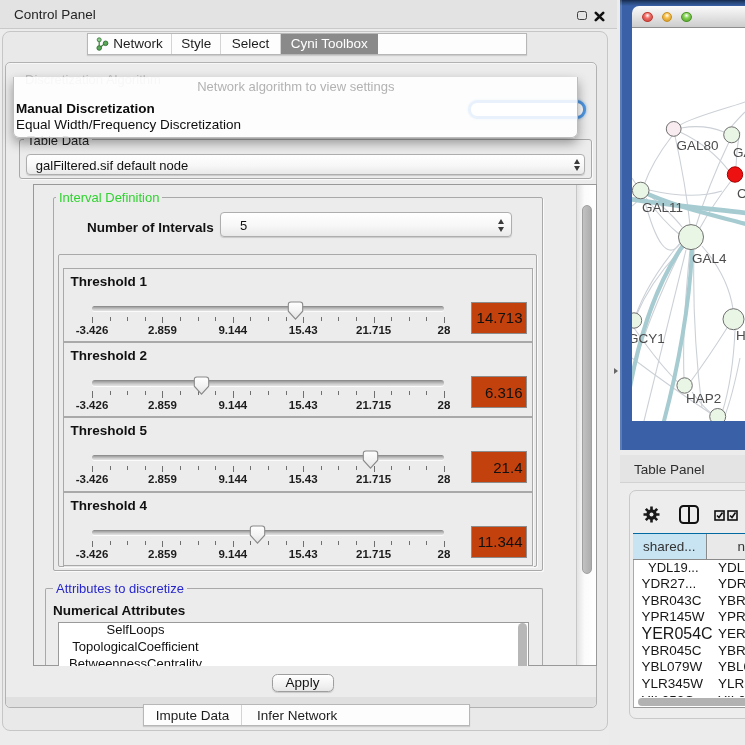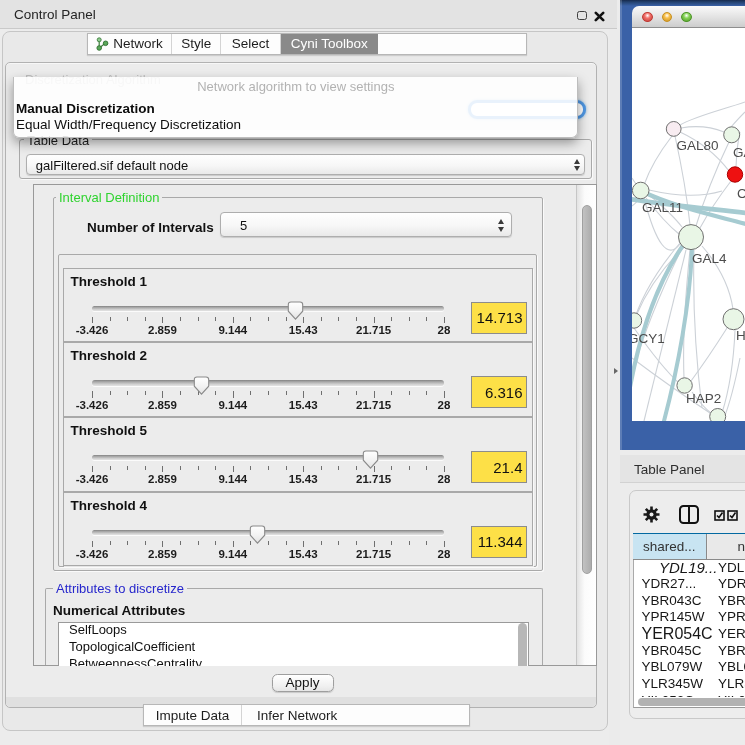--- a/index.html
+++ b/index.html
@@ -20,21 +20,21 @@
 .up{border-bottom:5px solid #3a3a3a;}
 .dn{border-top:5px solid #3a3a3a;}
 .thpanel{position:absolute;border:1px solid #a9a9a9;background:#ececec;box-shadow:1px 1px 0 rgba(255,255,255,.7);}
 .thlabel{position:absolute;left:7px;top:5px;font-size:13.5px;font-weight:bold;color:#111;}
 .track{position:absolute;height:5.5px;border-radius:3px;
  background:linear-gradient(180deg,#828282 0%,#a8a8a8 30%,#cfcfcf 70%,#e4e4e4 100%);
  box-shadow:0 1px 0 rgba(255,255,255,.8);}
 .ticksmin{position:absolute;height:4px;background:repeating-linear-gradient(90deg,#6f6f6f 0px,#6f6f6f 1px,transparent 1px,transparent 17.6px);}
 .ticksmaj{position:absolute;height:6.5px;background:repeating-linear-gradient(90deg,#6f6f6f 0px,#6f6f6f 1px,transparent 1px,transparent 70.4px);}
 .slab{position:absolute;transform:translateX(-50%);font-size:11.5px;font-weight:bold;color:#1c1c1c;white-space:nowrap;}
-.tfield{position:absolute;background:#fde047;border:1px solid #8c8c8c;font-size:15px;color:#111;
+.tfield{position:absolute;background:#c2410c;border:1px solid #8c8c8c;font-size:15px;color:#111;
  padding-right:4px;display:flex;align-items:center;justify-content:flex-end;}
 .bluet{color:#2626cc;}
 svg{display:block;}
 </style></head><body>
 <div id="root">
 
 <div class="abs" style="left:0;top:0;width:617px;height:28.5px;background:#e3e3e3;border-bottom:1px solid #c9c9c9;"></div>
 <div class="abs" style="left:14px;top:7px;font-size:13.5px;color:#252525;">Control Panel</div>
 <div class="abs" style="left:577px;top:10.5px;width:10px;height:9.5px;border:1.6px solid #3e3e3e;border-radius:2.5px;"></div>
 <svg class="abs" style="left:593.5px;top:11px;" width="11" height="11" viewBox="0 0 11 11">
@@ -182,21 +182,21 @@
           </linearGradient>
         </defs>
   <path d="M4 1 L13 1 Q15.7 1 15.7 3.7 L15.7 10.2 L8.5 18.2 L1.3 10.2 L1.3 3.7 Q1.3 1 4 1 Z" fill="url(#g4)" stroke="#8a8a8a" stroke-width="1.1"></path>
       </svg>
  <div class="tfield" style="left:407.9px;top:33.2px;width:56px;height:32px;">11.344</div>
 </div>
 
 <div class="abs" style="left:44.5px;top:588px;width:498.5px;height:77px;border:1px solid #a9a9a9;border-bottom:none;border-radius:2px 2px 0 0;"></div>
 <div class="gtitle" style="left:53px;top:581.5px;"><span class="bluet">Attributes to discretize</span></div>
 <div class="abs" style="left:53px;top:602.5px;font-size:13.5px;font-weight:bold;color:#111;">Numerical Attributes</div>
-<div class="abs" style="left:58px;top:621.5px;width:470.5px;height:44px;background:#fff;border:1px solid #9a9a9a;border-bottom:none;overflow:hidden;">
+<div class="abs" style="left:58px;top:621.5px;width:470.5px;height:44px;background:#fff;border:1px solid #9a9a9a;border-bottom:none;overflow:hidden;text-align:center;">
  <div style="position:absolute;left:10px;top:-2px;font-size:13px;color:#111;line-height:17px;">SelfLoops<br>TopologicalCoefficient<br>BetweennessCentrality</div>
  <div style="position:absolute;right:1px;top:0.5px;width:9px;height:60px;background:#b7b7b7;border-radius:4.5px;"></div>
 </div>
 
 <div class="abs" style="left:271.5px;top:673.5px;width:62px;height:18.5px;border:1px solid #9e9e9e;border-radius:5.5px;
  background:linear-gradient(180deg,#ffffff,#f0f0f0 70%,#e6e6e6);display:flex;align-items:center;justify-content:center;
  font-size:13.5px;color:#141414;box-shadow:0 1px 1px rgba(0,0,0,.15);">Apply</div>
 <div class="tabbar" style="left:143.3px;top:704px;width:326.7px;height:22px;">
  <div class="tab" style="width:97.4px;">Impute Data</div>
  <div class="tab" style="width:111.1px;">Infer Network</div>
@@ -305,21 +305,21 @@
 
 <div class="abs" style="left:633px;top:532.5px;width:128px;height:27px;border-top:1px solid #0369a1;border-bottom:1px solid #8a8a8a;">
  <div style="position:absolute;left:0;top:0;width:73.5px;height:100%;background:#c8e4f2;border-right:1px solid #8a8a8a;
   display:flex;align-items:center;justify-content:center;font-size:13.5px;color:#333;">shared...</div>
  <div style="position:absolute;left:74.5px;top:0;right:0;height:100%;background:#e9e9e9;
   display:flex;align-items:center;font-size:13.5px;color:#333;">
         <span style="margin-left:30px;">na</span>
       </div>
 </div>
 <div class="abs" style="left:633px;top:559.5px;width:112px;height:137.5px;background:#fff;border-left:1px solid #aaa;overflow:hidden;">
- <div style="position:absolute;left:25px;top:0.0px;font-size:15px;color:#171717;line-height:16.6px;font-style:italic;">YDL19...</div>
+ <div style="position:absolute;left:14px;top:0.0px;font-size:13px;color:#171717;line-height:16.6px;">YDL19...</div>
  <div style="position:absolute;left:83.9px;top:0.0px;font-size:13.5px;color:#171717;line-height:16.6px;">YDL1</div>
  <div style="position:absolute;left:7.5px;top:16.6px;font-size:13.5px;color:#171717;line-height:16.6px;">YDR27...</div>
  <div style="position:absolute;left:83.9px;top:16.6px;font-size:13.5px;color:#171717;line-height:16.6px;">YDR2</div>
  <div style="position:absolute;left:7.5px;top:33.2px;font-size:13.5px;color:#171717;line-height:16.6px;">YBR043C</div>
  <div style="position:absolute;left:83.9px;top:33.2px;font-size:13.5px;color:#171717;line-height:16.6px;">YBR0</div>
  <div style="position:absolute;left:7.5px;top:49.9px;font-size:13.5px;color:#171717;line-height:16.6px;">YPR145W</div>
  <div style="position:absolute;left:83.9px;top:49.9px;font-size:13.5px;color:#171717;line-height:16.6px;">YPR1</div>
  <div style="position:absolute;left:7.5px;top:66.5px;font-size:16px;color:#171717;line-height:16.6px;">YER054C</div>
  <div style="position:absolute;left:83.9px;top:66.5px;font-size:13.5px;color:#171717;line-height:16.6px;">YER0</div>
  <div style="position:absolute;left:7.5px;top:83.1px;font-size:13.5px;color:#171717;line-height:16.6px;">YBR045C</div>

